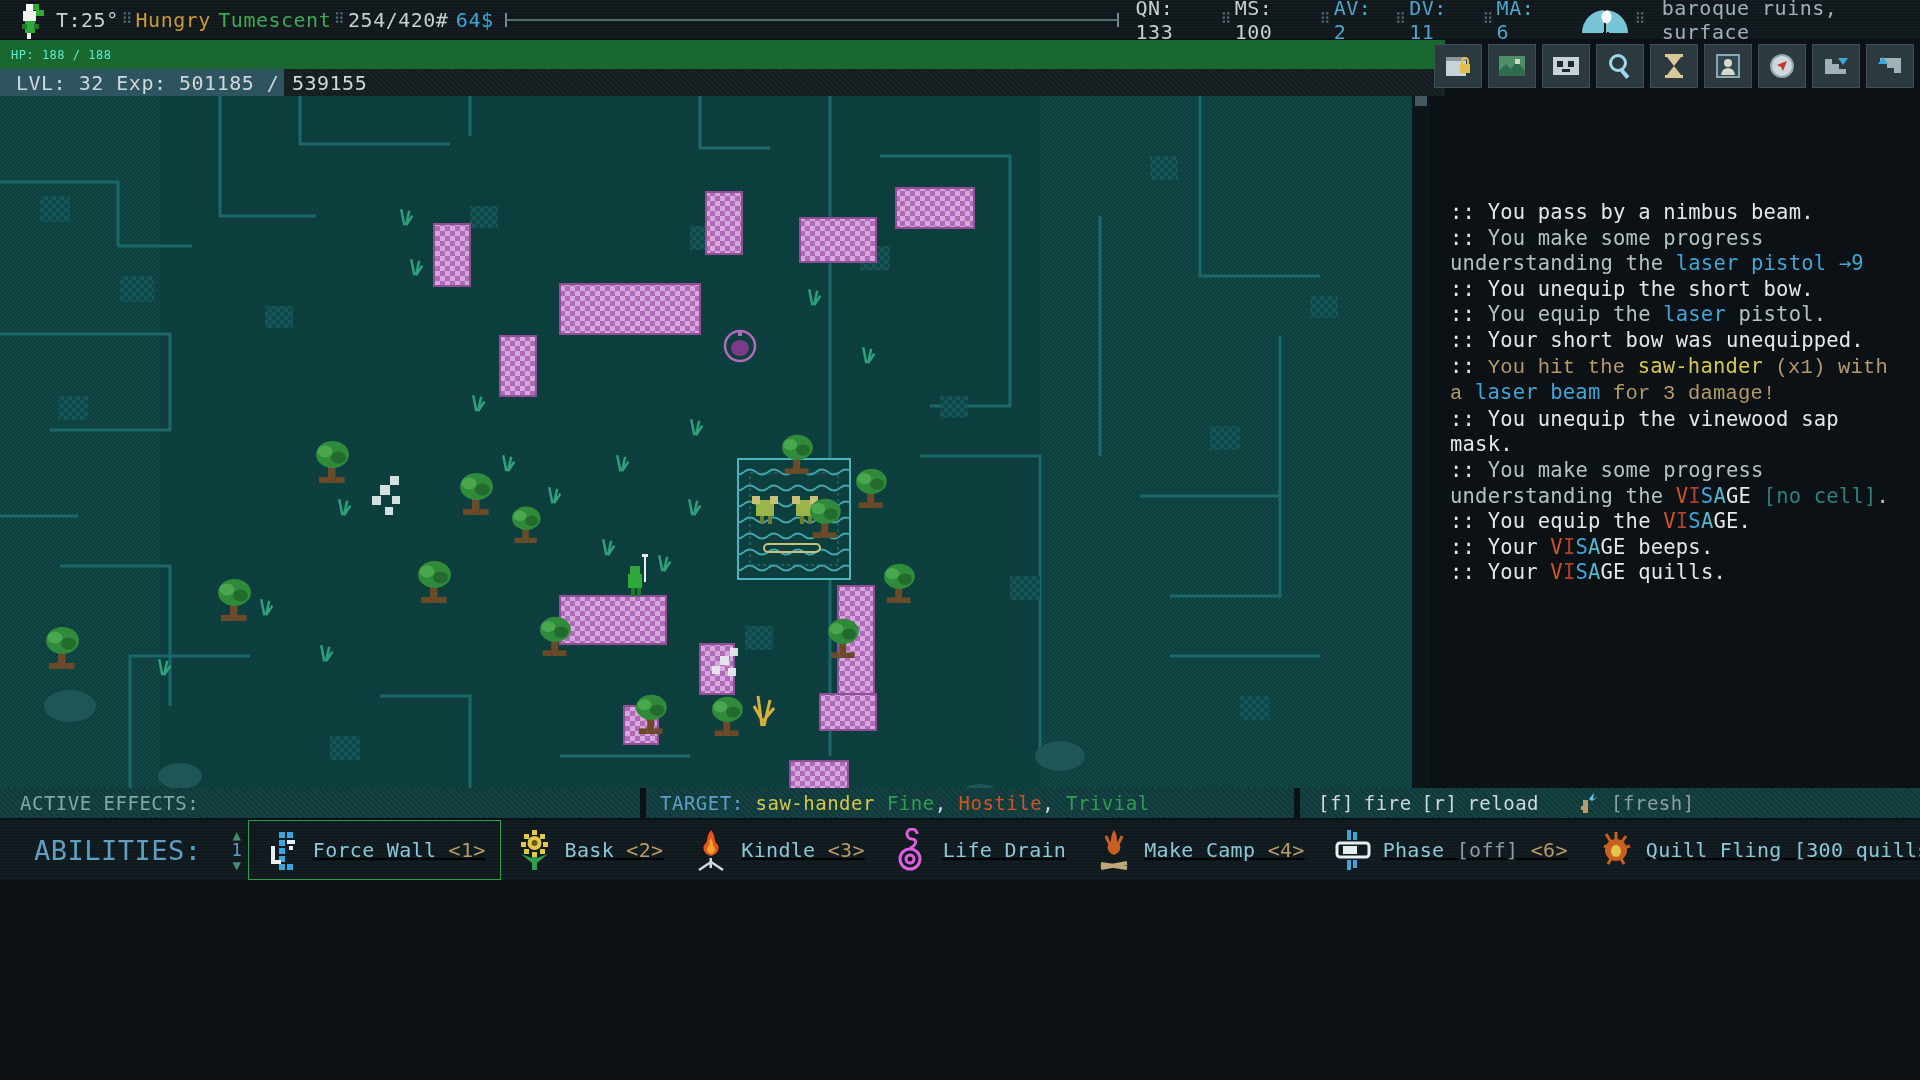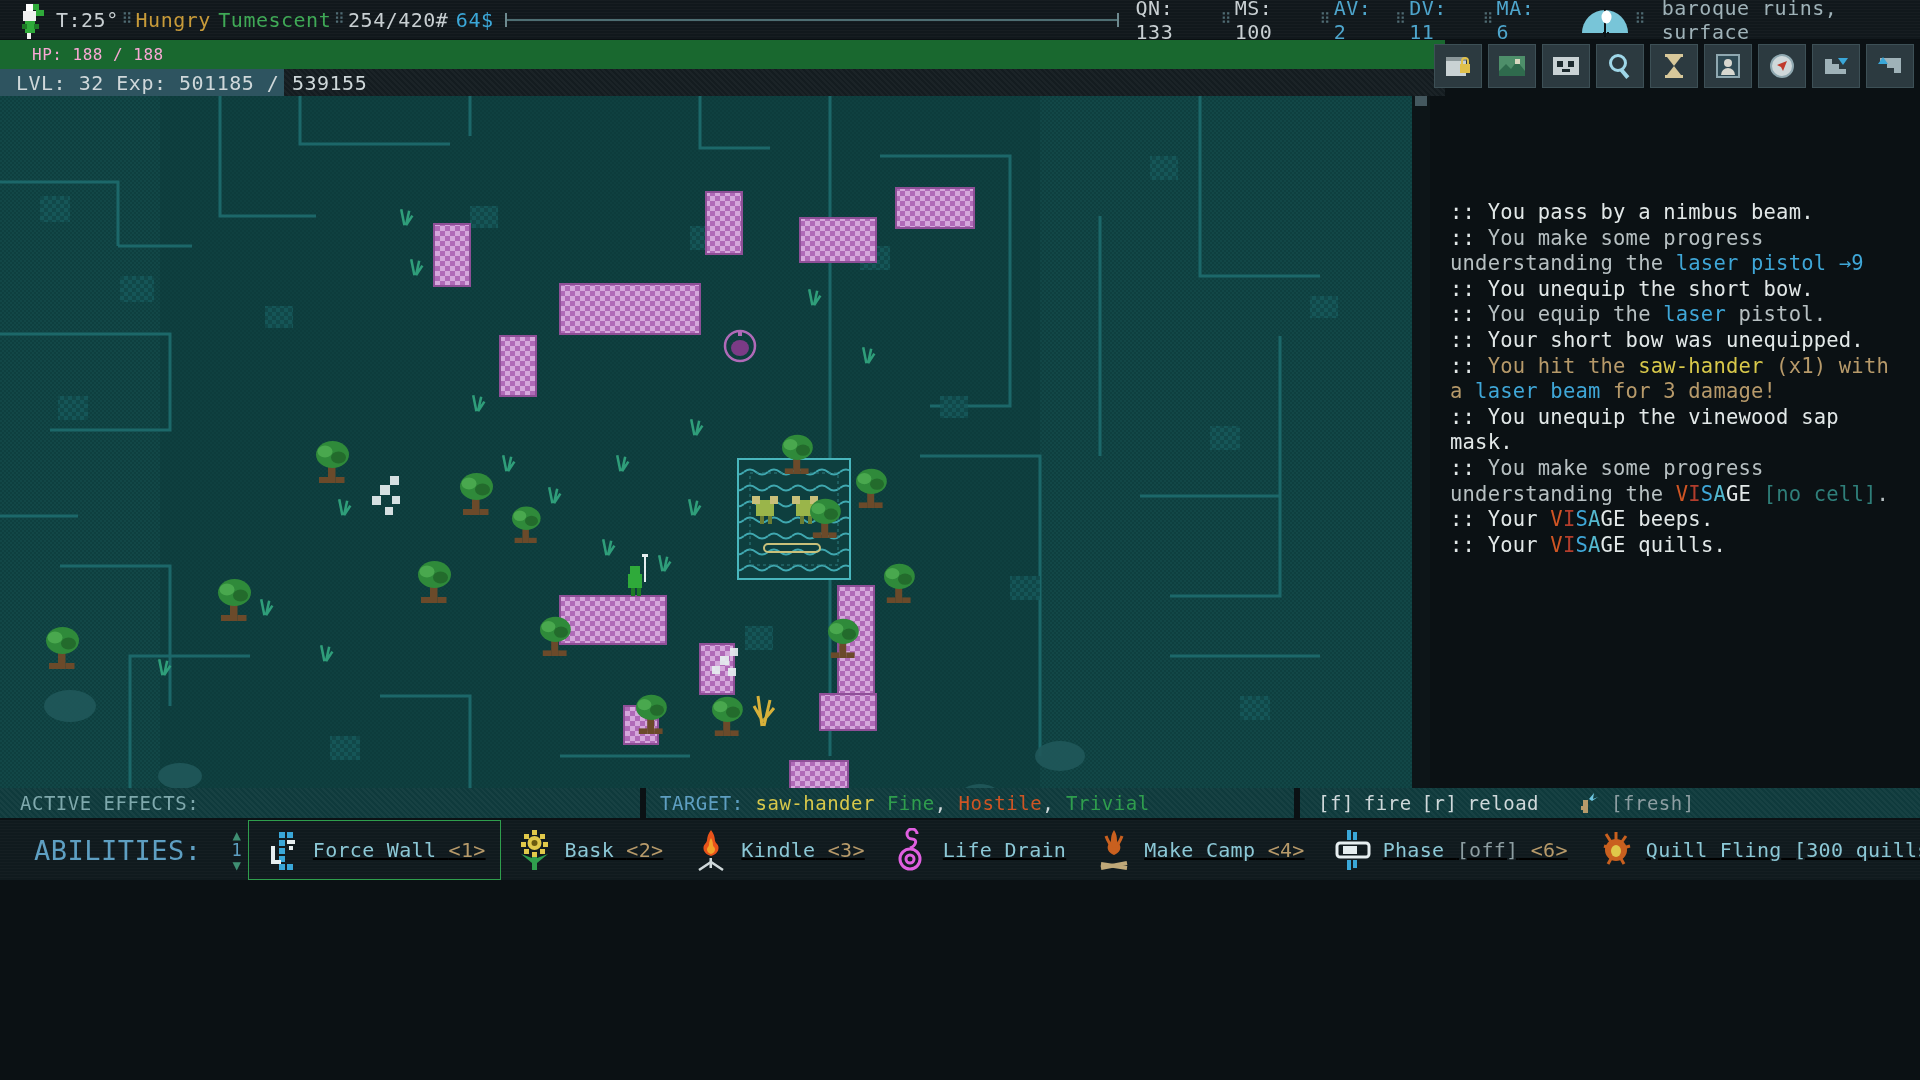--- a/index.html
+++ b/index.html
@@ -45,21 +45,21 @@
   .moon {
     width: 54px; height: 34px; position: relative; display:inline-block;
   }
 
   
   .hpbar {
     position:absolute; left:0; top:40px; width:1445px; height:29px;
     background:#19682f;
     display:flex; align-items:center;
   }
-  .hpbar .txt { color:#f9a8d4; font-size:16px; padding-left:32px; letter-spacing:.5px;}
+  .hpbar .txt { color:#5eead4; font-size:12px; padding-left:11px; letter-spacing:.5px;}
   .hpbar-rest {
     position:absolute; left:1445px; top:40px; width:16px; height:29px; background:#0e1417;
   }
   
   .xprow {
     position:absolute; left:0; top:69px; width:1445px; height:27px;
     background:#141c20;
     background-image: repeating-linear-gradient(45deg, rgba(255,255,255,.03) 0 2px, transparent 2px 4px);
   }
   .xpfill {
@@ -102,21 +102,21 @@
     color:#d5dbdd;
     letter-spacing: .2px;
   }
   .logline { white-space:pre-wrap; }
   .c-white { color:#e2e8e8; }
   .c-grey  { color:#b7c0c2; }
   .c-blue  { color:#3fa7d8; }
   .c-cyan  { color:#54b9cf; }
   .c-red   { color:#b33d2c; }
   .c-orange{ color:#cf5524; }
-  .c-tan   { color:#b79a6a; }
+  .c-tan   { color:#b79a6a;font-family:Liberation Mono, monospace; }
   .c-yellow{ color:#d8c84a; }
   .c-teal  { color:#2f7f7a; }
   .heart   { color:#b33d2c; }
 
   
   .effects {
     position:absolute; left:0; top:788px; width:640px; height:30px;
     background:#0f3a3c;
     background-image: repeating-linear-gradient(45deg, rgba(255,255,255,.035) 0 2px, transparent 2px 4px);
     display:flex; align-items:center;
@@ -527,20 +527,21 @@
       <div class="logline"><span class="c-grey">understanding the </span><span class="c-blue">laser pistol</span><span class="c-grey"> </span><span class="c-blue">→9</span></div>
       <div class="logline"><span class="c-white">:: </span><span class="c-white">You unequip the short bow.</span></div>
       <div class="logline"><span class="c-white">:: </span><span class="c-grey">You equip the </span><span class="c-blue">laser</span><span class="c-grey"> pistol.</span></div>
       <div class="logline"><span class="c-white">:: </span><span class="c-white">Your short bow was unequipped.</span></div>
       <div class="logline"><span class="c-white">:: </span><span class="c-tan">You hit the </span><span class="c-yellow">saw-hander</span><span class="c-tan"> (x1) with</span></div>
       <div class="logline"><span class="c-tan">a </span><span class="c-blue">laser beam</span><span class="c-tan"> for 3 damage!</span></div>
       <div class="logline"><span class="c-white">:: </span><span class="c-white">You unequip the vinewood sap</span></div>
       <div class="logline"><span class="c-white">mask.</span></div>
       <div class="logline"><span class="c-white">:: </span><span class="c-grey">You make some progress</span></div>
       <div class="logline"><span class="c-grey">understanding the </span><span class="c-orange">V</span><span class="c-red">I</span><span class="c-blue">S</span><span class="c-cyan">A</span><span class="c-white">GE</span><span class="c-grey"> </span><span class="c-teal">[no cell]</span><span class="c-grey">.</span></div>
+      <div class="logline"><span class="c-white">:: </span><span class="c-white">You equip the </span><span class="c-orange">V</span><span class="c-red">I</span><span class="c-blue">S</span><span class="c-cyan">A</span><span class="c-white">GE</span><span class="c-white">.</span></div>
       <div class="logline"><span class="c-white">:: </span><span class="c-white">Your </span><span class="c-orange">V</span><span class="c-red">I</span><span class="c-blue">S</span><span class="c-cyan">A</span><span class="c-white">GE</span><span class="c-white"> beeps.</span></div>
       <div class="logline"><span class="c-white">:: </span><span class="c-white">Your </span><span class="c-orange">V</span><span class="c-red">I</span><span class="c-blue">S</span><span class="c-cyan">A</span><span class="c-white">GE</span><span class="c-white"> quills.</span></div>
     </div>
 
   <div class="effects">
     <span class="lbl">ACTIVE EFFECTS:</span>
   </div>
 
   <div class="targetbar">
     <span class="inner">

